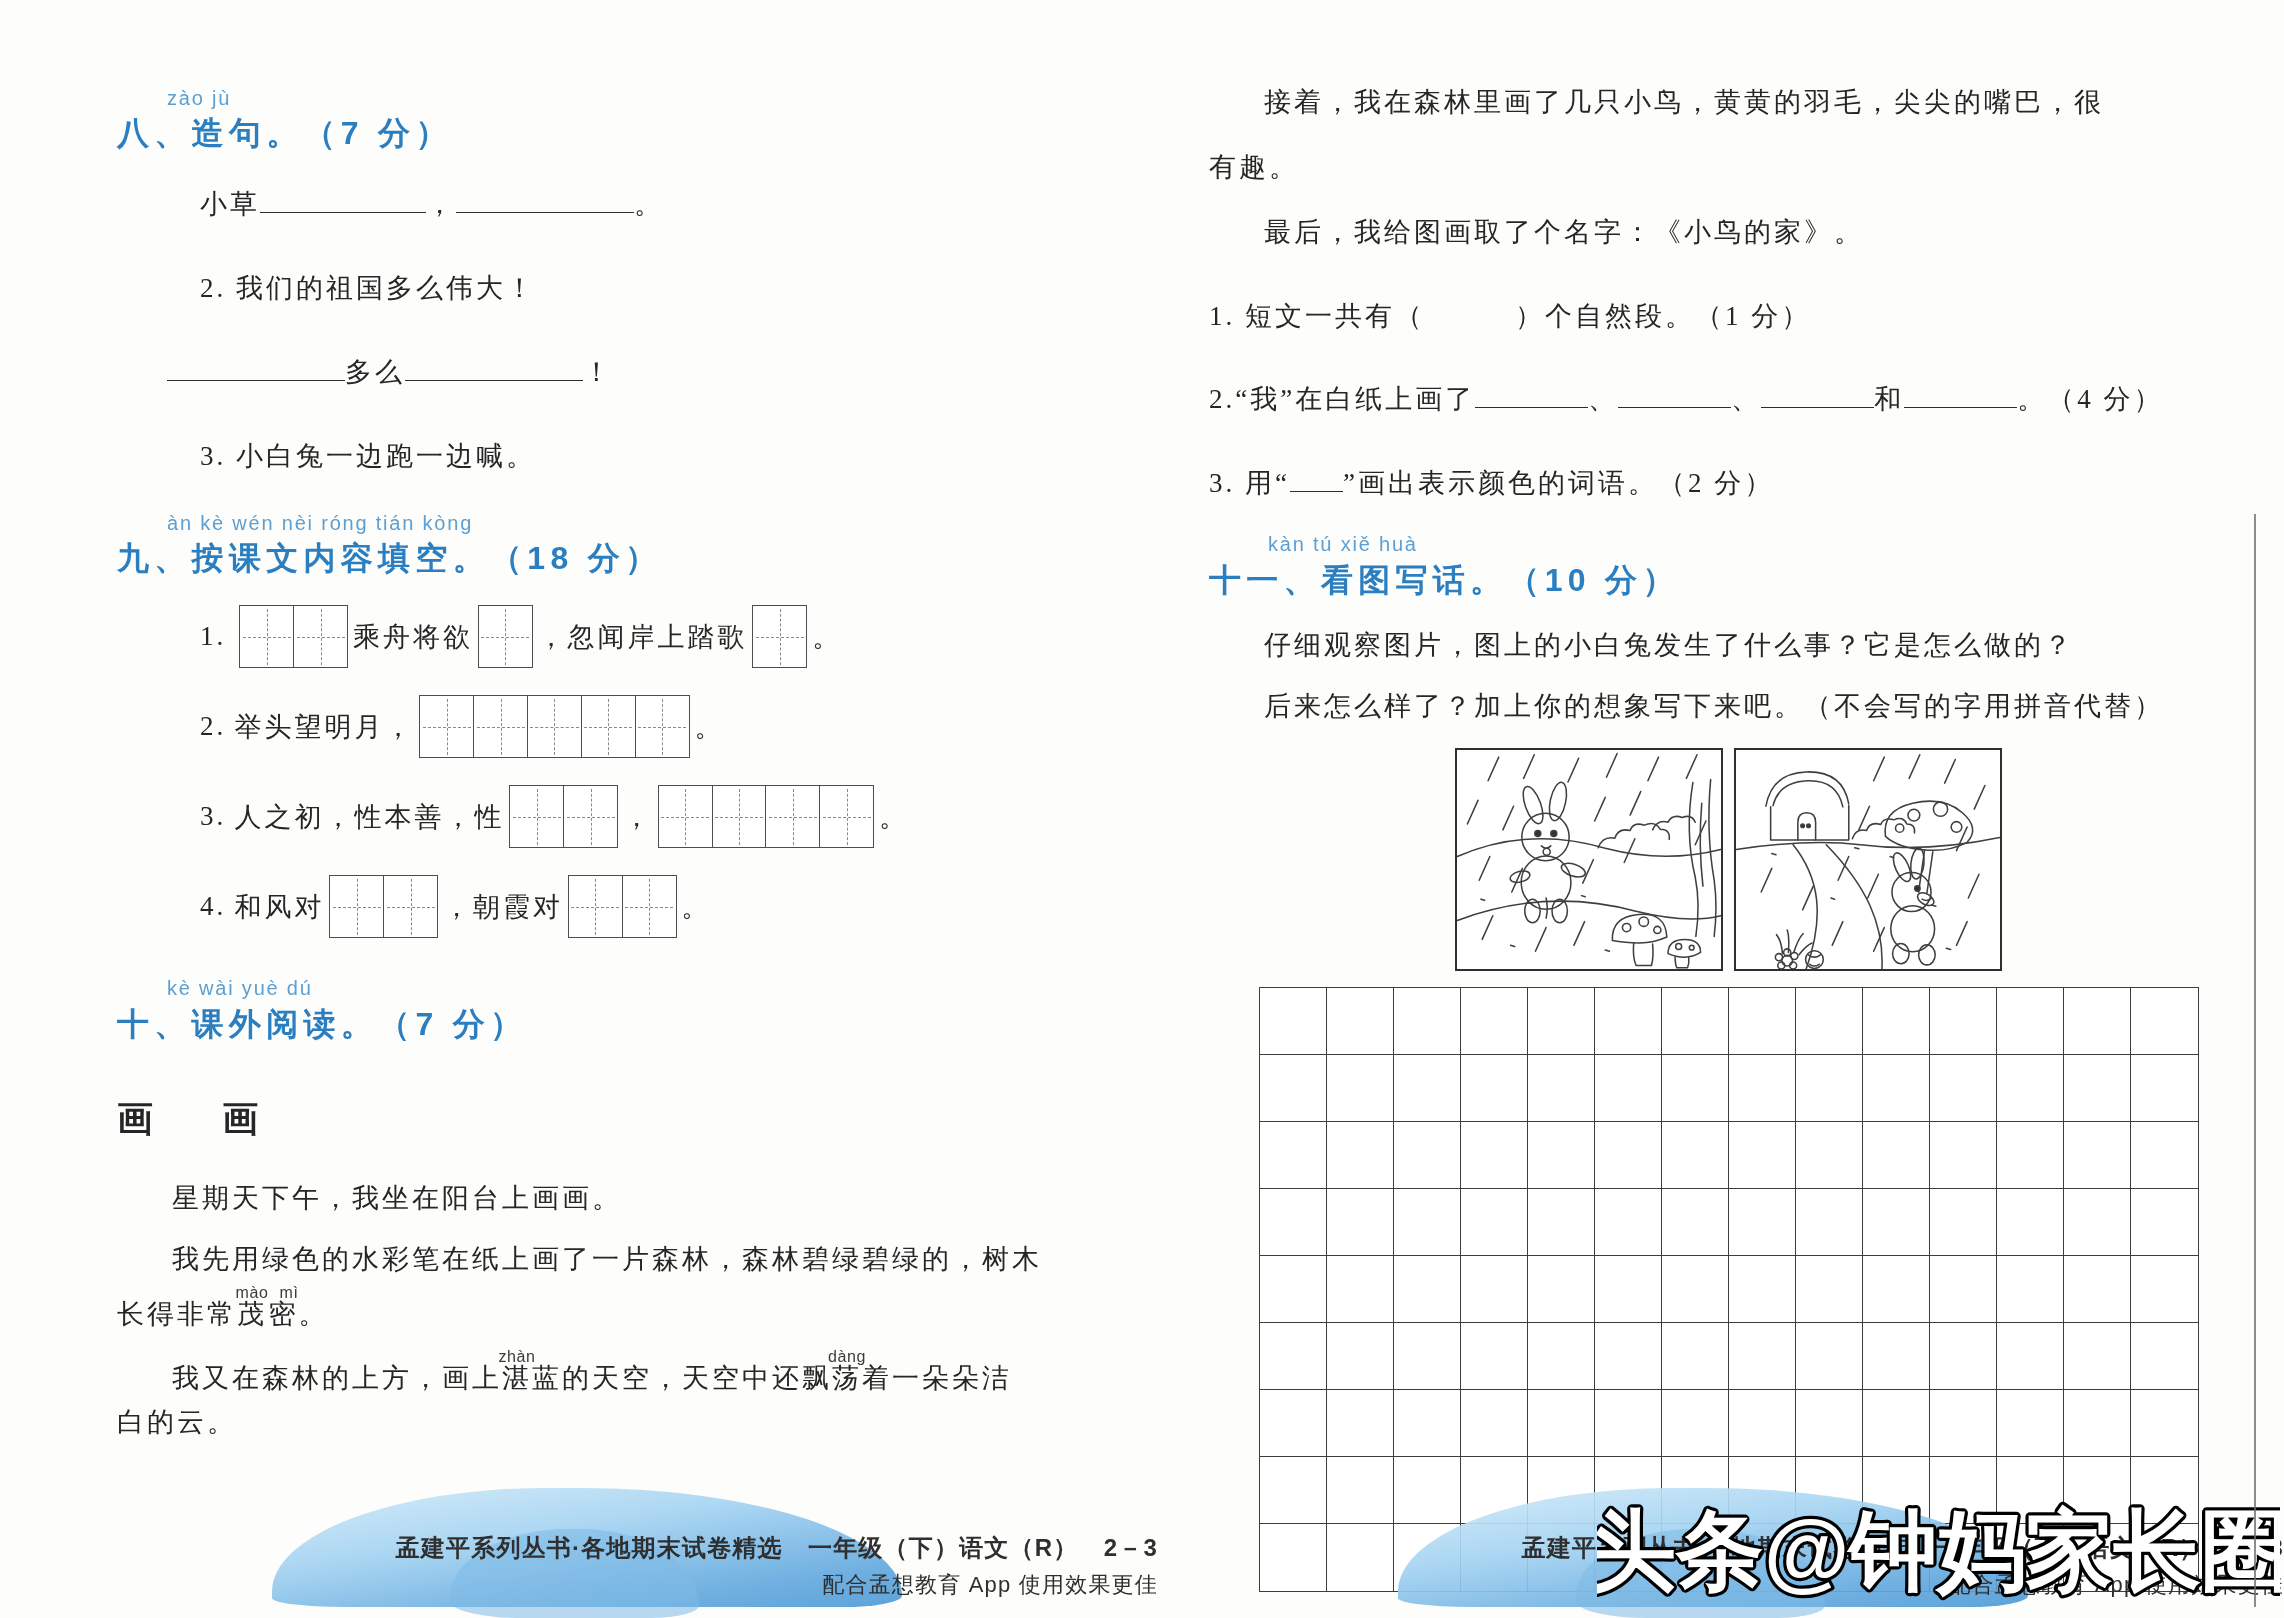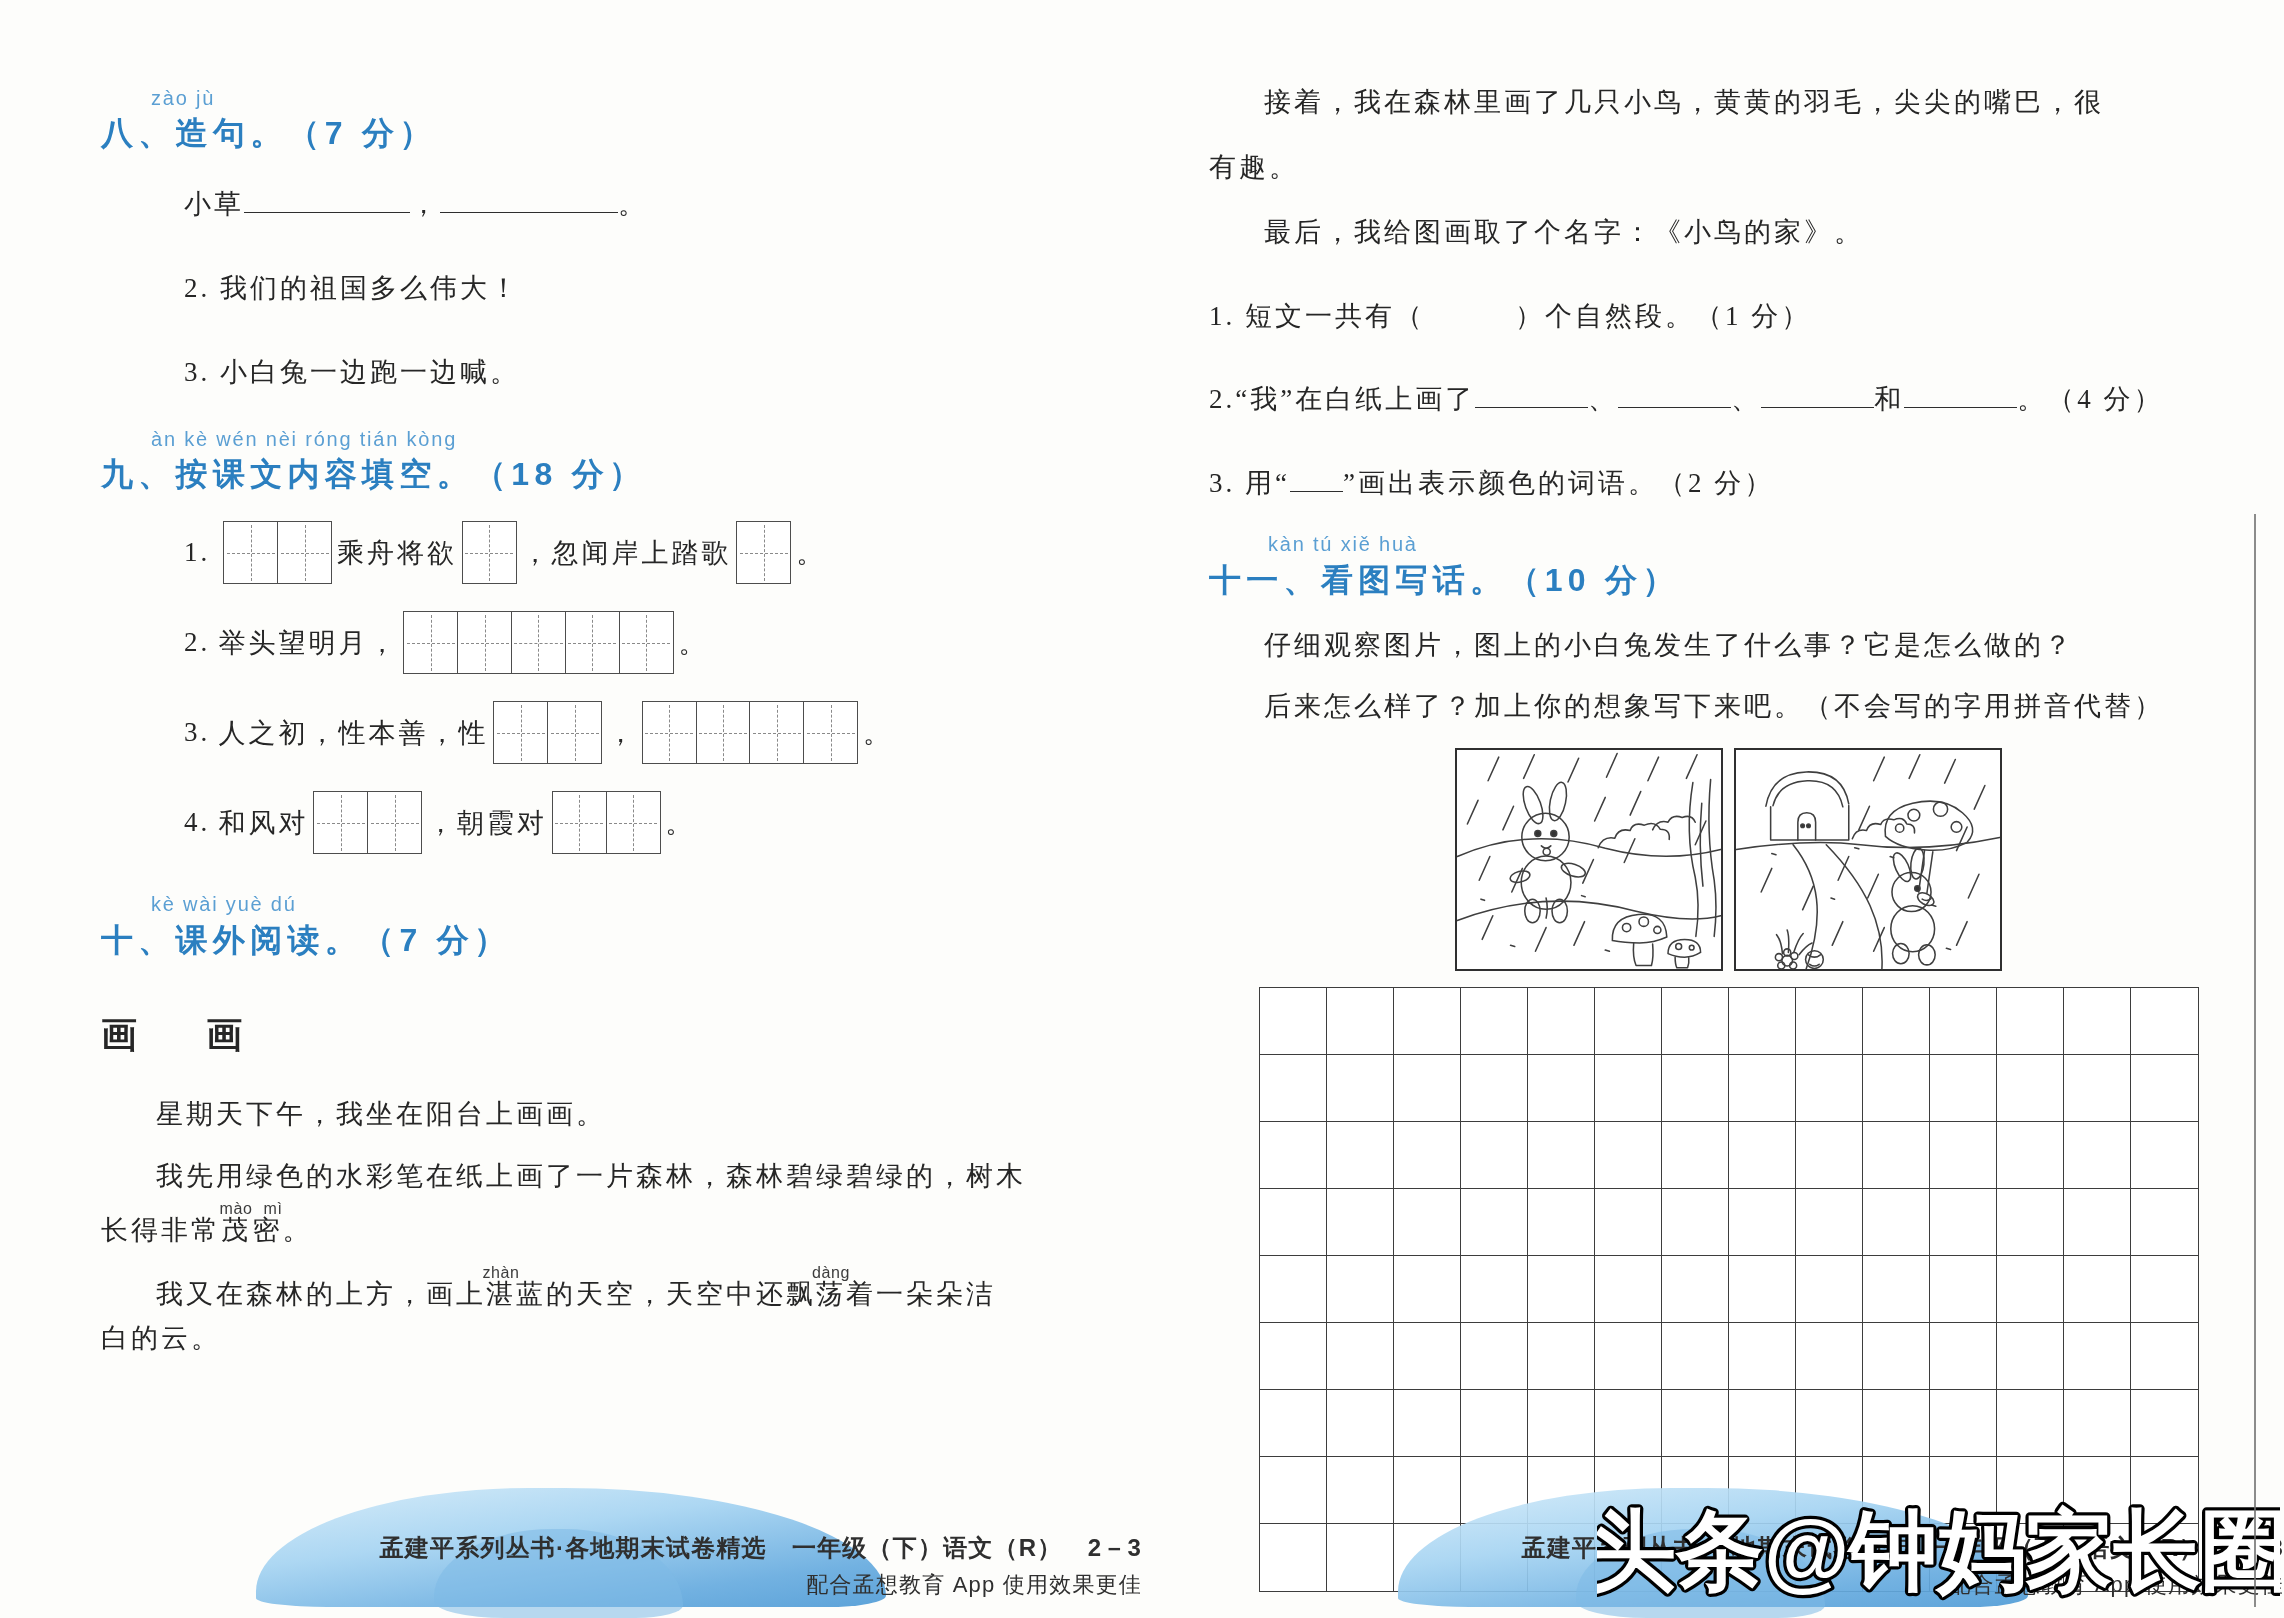--- a/index.html
+++ b/index.html
@@ -1,19 +1,19 @@
 <!DOCTYPE html>
 <html lang="zh" style="font-size:9.5px"><head>
 <meta charset="utf-8">
 <style>
   html,body{margin:0;padding:0;background:#ffffff;}
   .sheet{position:relative;width:2284px;height:1618px;background:#fdfdfb;overflow:hidden;
          font-family:"Liberation Serif",serif;color:#262626;}
   .page{position:absolute;top:0;height:1618px;}
-  .page-left{left:0;width:1142px;padding:0;}
+  .page-left{left:16px;width:1142px;padding:0;}
   .page-right{left:1142px;width:1142px;}
   .inner-l{padding:87px 77px 0 101px;}
   .inner-r{padding:87px 36px 0 67px;}
 
   
   .pin{font-family:"Liberation Sans",sans-serif;font-size:20px;color:#5b9fd3;letter-spacing:1.8px;}
   .hd{font-family:"Liberation Sans",sans-serif;font-size:32px;font-weight:700;color:#2b7fc0;
       letter-spacing:5.3px;margin-top:2.4px;}
 
   
@@ -77,20 +77,23 @@
     <div class="inner-l">
 
       <div class="pin ml85">zào jù</div>
       <div class="hd">八、造句。（7 分）</div>
 
       <div class="t ml140 mt55">
         <span>小草</span><span class="blank w280"></span><span>，</span><span class="blank w300"></span><span>。</span>
       </div>
 
       <div class="t ml140 mt60">2. 我们的祖国多么伟大！</div>
+      <div class="t ml85 mt60">
+        <span class="blank w300"></span><span>多么</span><span class="blank w300"></span><span>！</span>
+      </div>
 
       <div class="t ml140 mt60">3. 小白兔一边跑一边喊。</div>
 
       <div class="pin ml85 mt65">àn  kè wén nèi róng tián kòng</div>
       <div class="hd">九、按课文内容填空。（18 分）</div>
 
       <div class="s9row mt40">
         <span class="num">1.</span>
         <span class="tzg">
             <span class="tzg-cell"></span>

